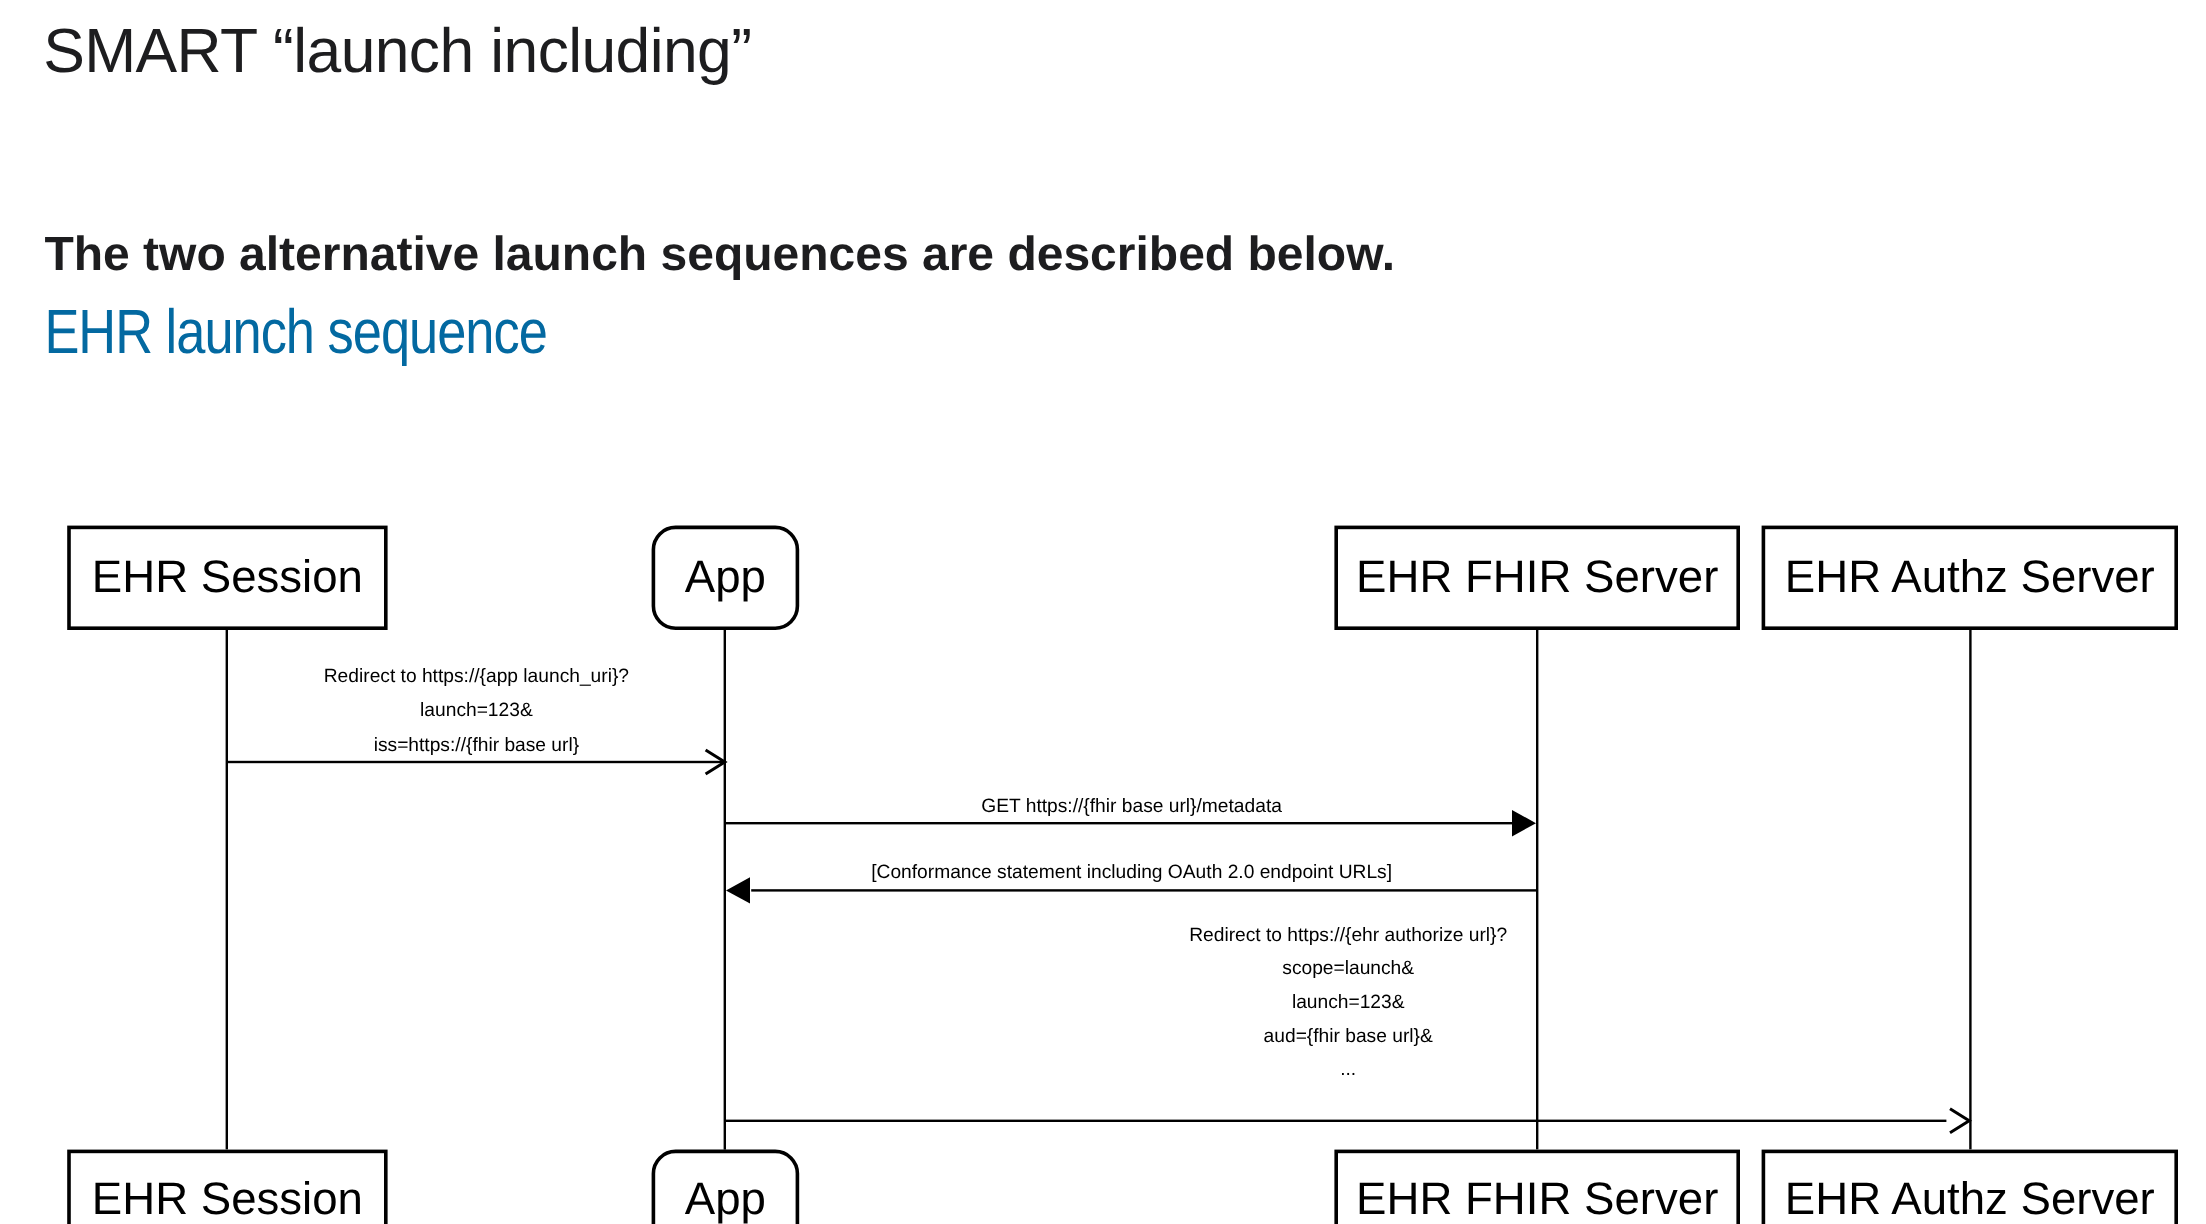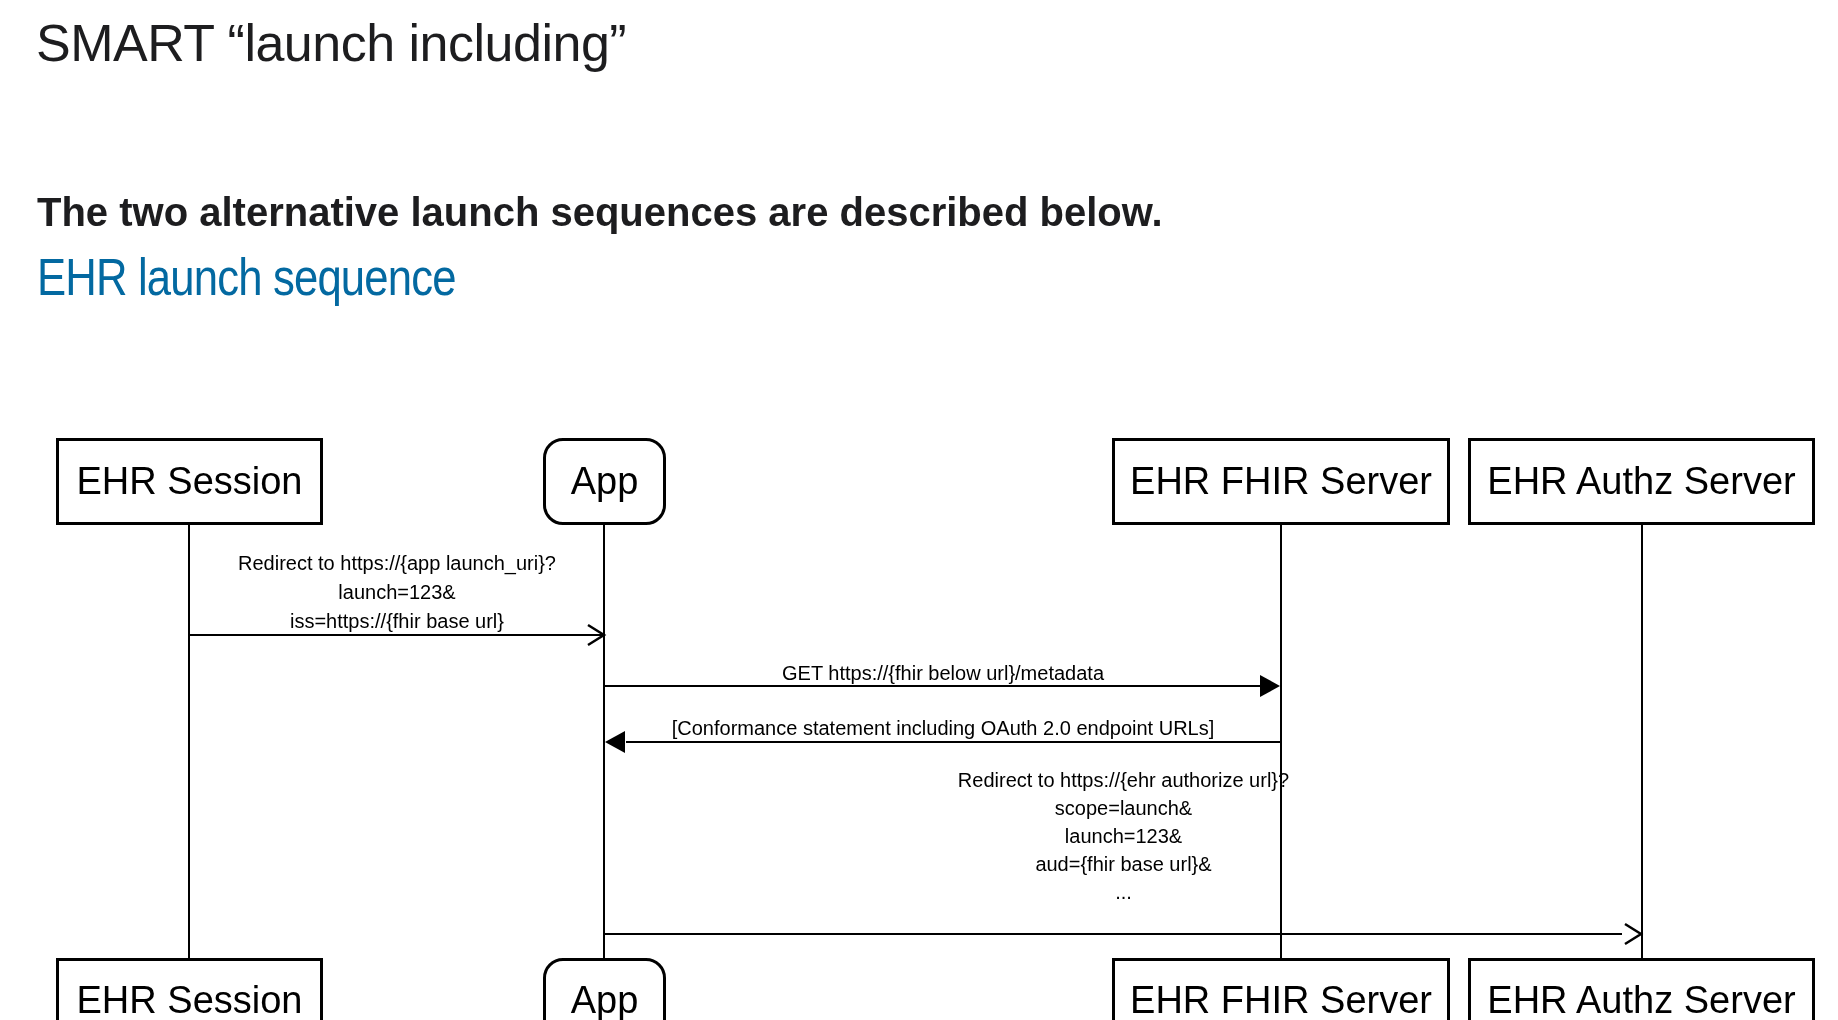--- a/index.html
+++ b/index.html
@@ -67,21 +67,21 @@
   .ll-2 { left: 603px; }
   .ll-3 { left: 1280px; }
   .ll-4 { left: 1641px; }
 
   .msg-line {
     position: absolute;
     height: 2px; background: #000; z-index: 2;
   }
   .msg-label {
     position: absolute;
-    font-size: 20px; color: #000;
+    font-size: 16px; color: #000;
     text-align: center; z-index: 4;
   }
   .msg-label div { white-space: nowrap; }
 
   .m1-label { left: 190px; top: 509px; width: 414px; line-height: 29px; }
   .m1-line  { left: 189px; top: 594px; width: 416px; }
 
   .m2-label { left: 605px; top: 622px; width: 676px; line-height: 22px; }
   .m2-line  { left: 604px; top: 645px; width: 658px; }
 
@@ -143,21 +143,21 @@
       <div>Redirect to https://{app launch_uri}?</div>
       <div>launch=123&amp;</div>
       <div>iss=https://{fhir base url}</div>
     </div>
     <div class="msg-line m1-line"></div>
     <svg class="arrowhead ah-m1" width="24" height="28">
       <path d="M4 4 L20 14 L4 24" fill="none" stroke="#000" stroke-width="2.5"></path>
     </svg>
 
     <div class="msg-label m2-label">
-      <div>GET https://{fhir below url}/metadata</div>
+      <div>GET https://{fhir base url}/metadata</div>
     </div>
     <div class="msg-line m2-line"></div>
     <svg class="arrowhead ah-m2" width="24" height="26">
       <path d="M2 2 L22 13 L2 24 Z" fill="#000"></path>
     </svg>
 
     <div class="msg-label m3-label">
       <div>[Conformance statement including OAuth 2.0 endpoint URLs]</div>
     </div>
     <div class="msg-line m3-line"></div>

